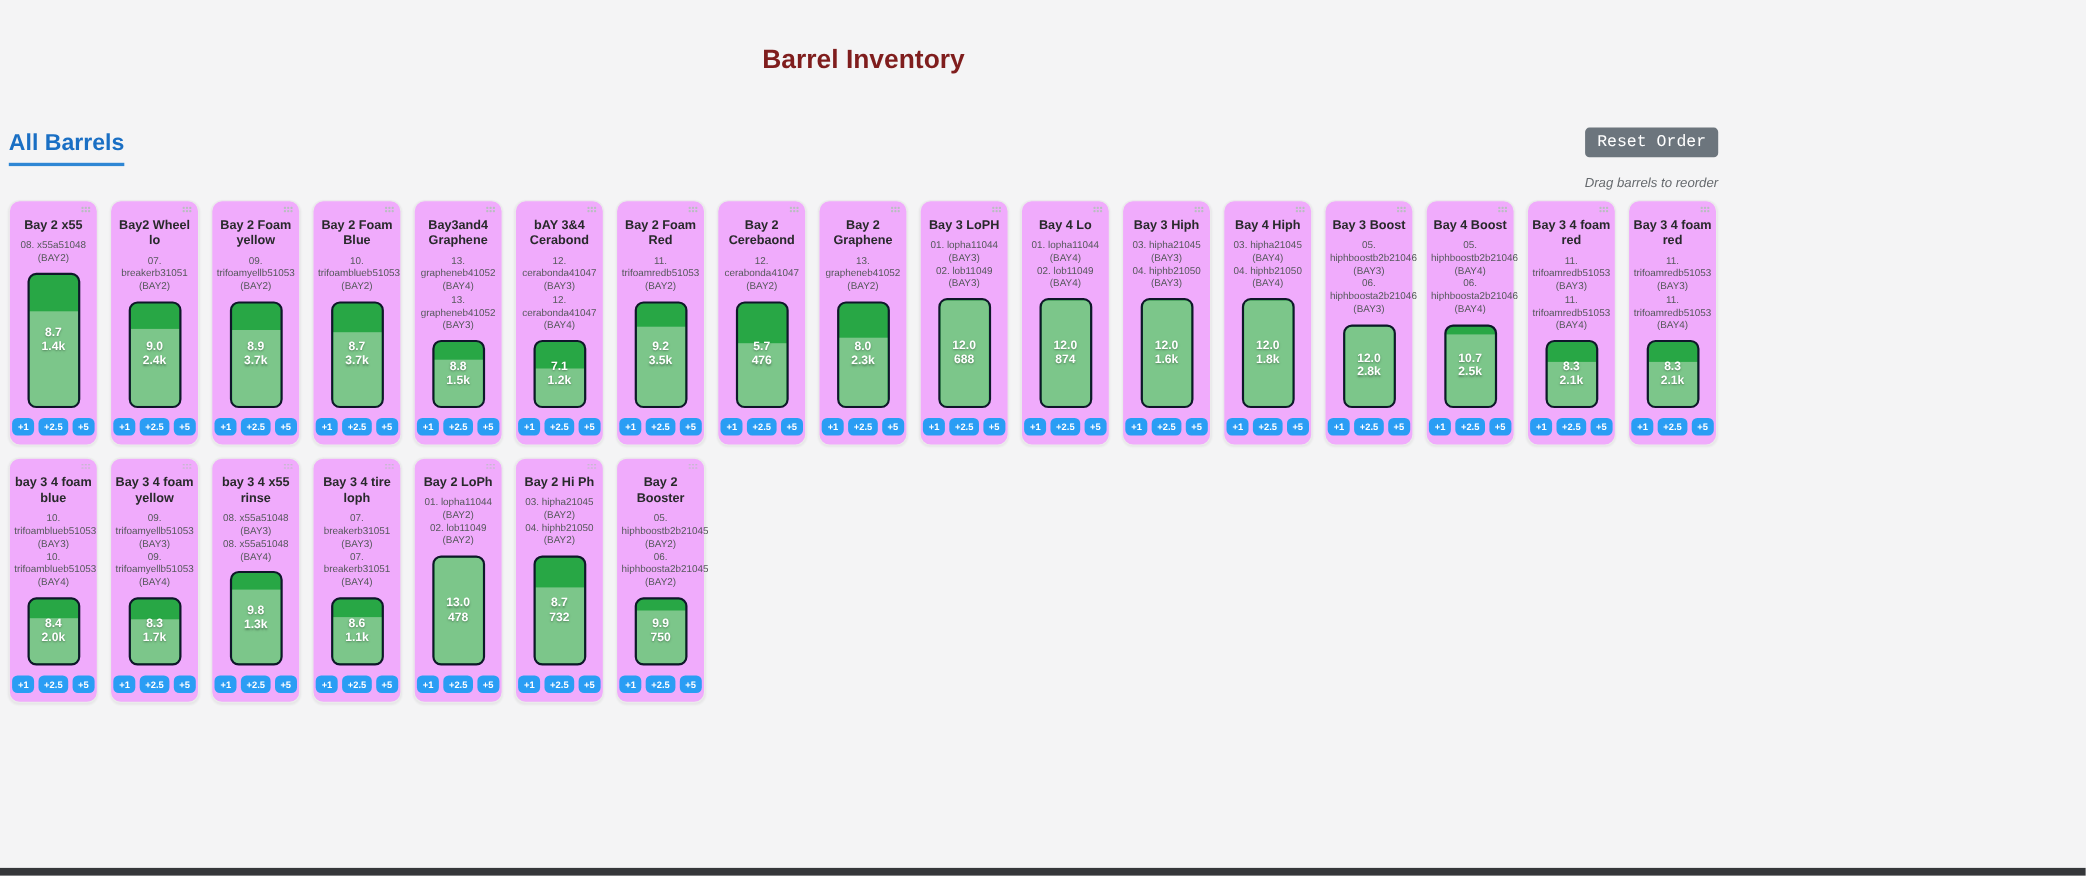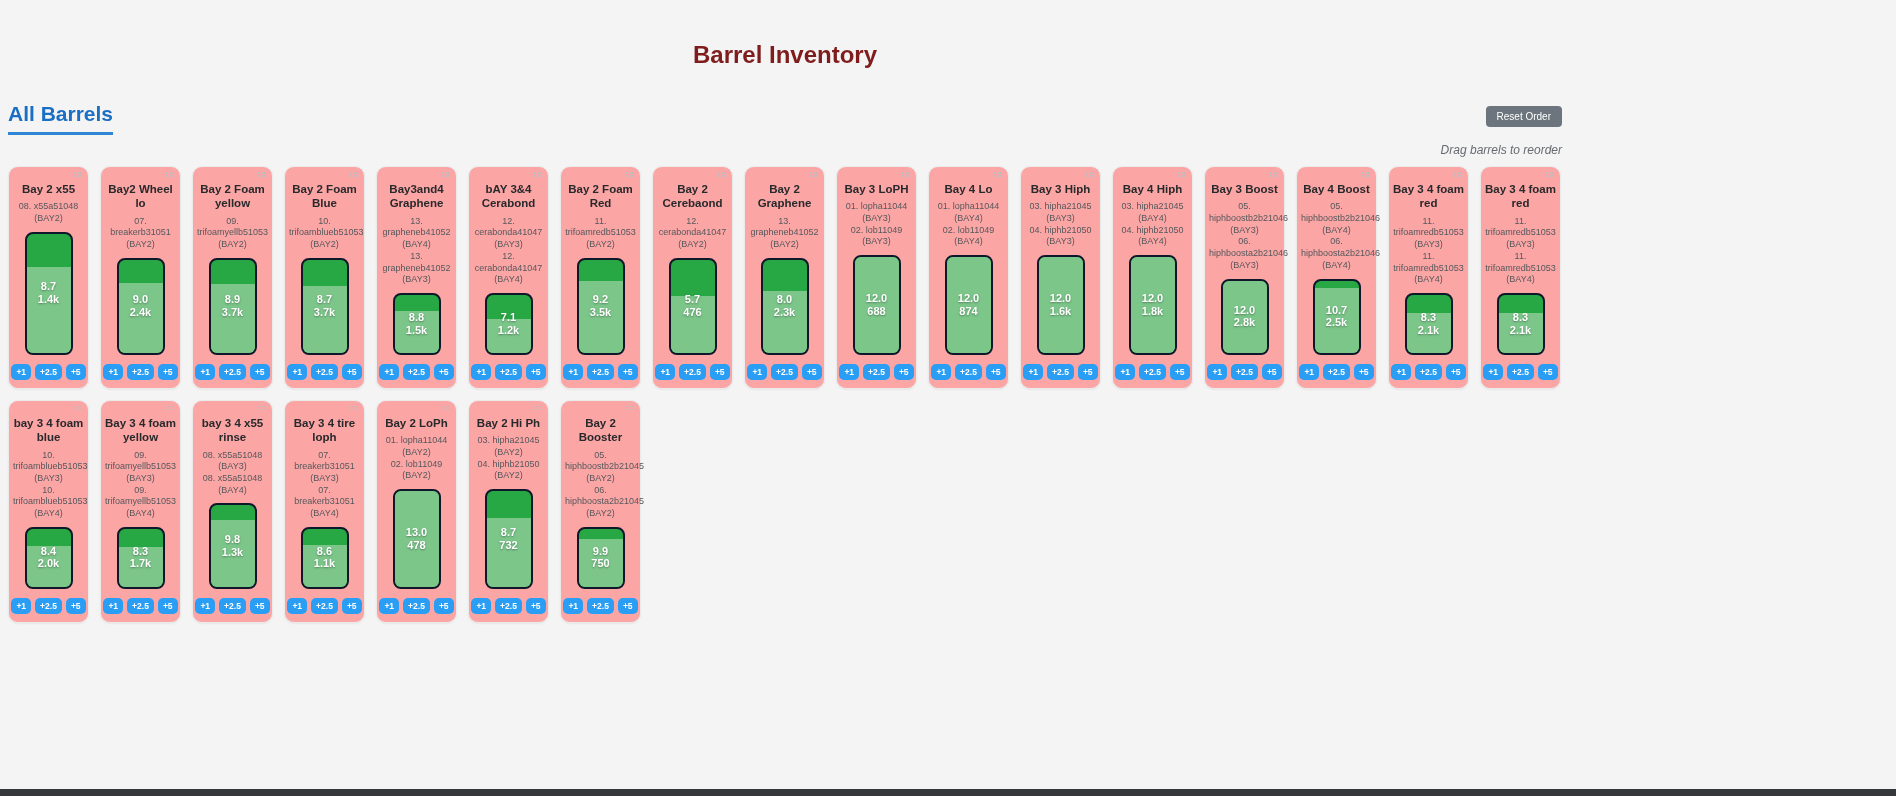--- a/index.html
+++ b/index.html
@@ -19,37 +19,37 @@
     text-align: center;
     font-size: 24px;
     font-weight: 700;
     color: #7f1d1d;
     padding-top: 41px;
   }
   .tabs-row {
     display: flex;
     justify-content: space-between;
     align-items: flex-end;
-    margin-top: 33px;
+    margin-top: 47px;
   }
   .tab-active {
     font-size: 21px;
     font-weight: 700;
     color: #1a6fc4;
     border-bottom: 3px solid #2e86d4;
     padding-bottom: 6px;
     cursor: pointer;
   }
   .reset-btn {
     background: #6c757d;
     color: #ffffff;
     border: none;
     border-radius: 4px;
-    font-size: 10px;
-    font-family: Liberation Sans, sans-serif;
+    font-size: 15px;
+    font-family: Liberation Mono, monospace;
     padding: 5px 11px;
     margin-bottom: 8px;
     cursor: pointer;
   }
   .hint {
     text-align: right;
     font-style: italic;
     color: #666a6e;
     font-size: 12px;
     margin-top: 8px;
@@ -57,21 +57,21 @@
   }
   .grid {
     display: flex;
     flex-wrap: wrap;
     gap: 11px;
     align-items: stretch;
   }
   .card {
     width: 81px;
     min-height: 189px;
-    background: #fca5a5;
+    background: #f0abfc;
     border: 1px solid #ebebeb;
     border-radius: 10px;
     box-shadow: 0 1px 2px rgba(0,0,0,0.06);
     position: relative;
     display: flex;
     flex-direction: column;
     padding: 8px 4px 8px;
     cursor: grab;
   }
   .drag-handle {

